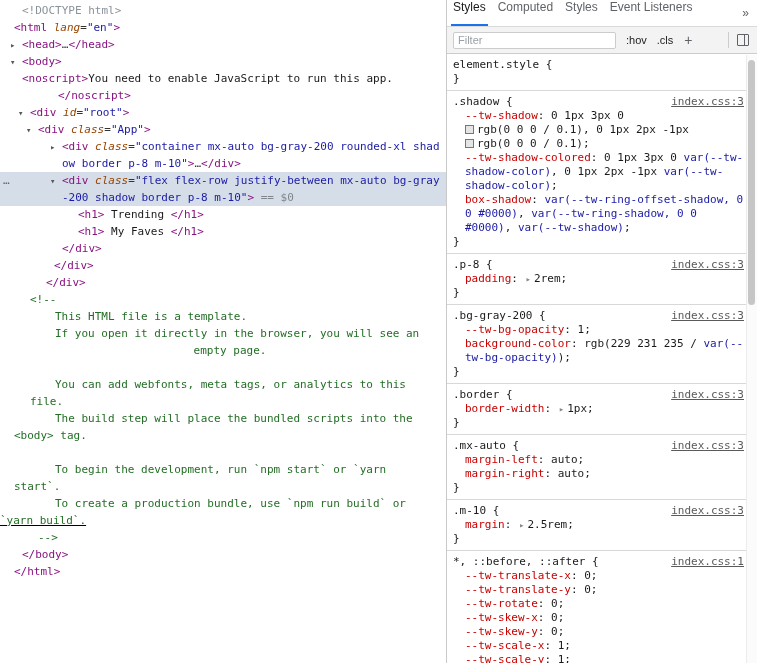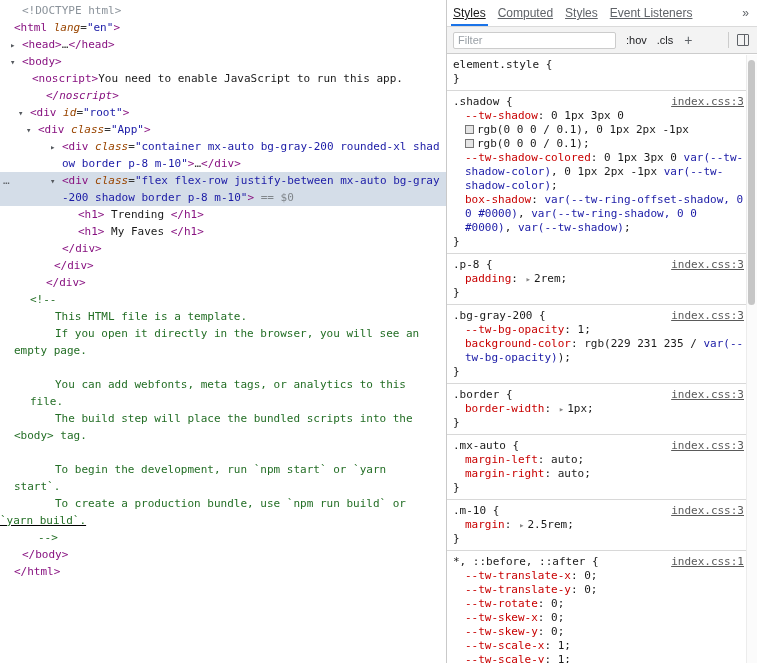--- a/index.html
+++ b/index.html
@@ -23,21 +23,21 @@
   .sg-cm { color: #236e25; }
   .sg-el { color: #333333; }
   .sg-mk { color: #80868b; }
   
   .styles-panel { flex: 1; border-left: 1px solid #c9c9c9; display: flex; flex-direction: column; position: relative; background: #fff; }
   .tabs {
     height: 27px; flex: 0 0 27px; display: flex; align-items: stretch;
     border-bottom: 1px solid #dadada; background: #fff;
     font-family: "Liberation Sans", sans-serif; font-size: 12px; color: #5f6368;
   }
-  .tab { position: relative; display: flex; align-items: center; padding: 0 6px; white-space: nowrap; text-decoration: underline; }
+  .tab { position: relative; display: flex; align-items: flex-start; padding: 0 6px; white-space: nowrap; }
   .tab.active { color: #1a1a1a; }
   .tab.active::after { content: ""; position: absolute; left: 4px; right: 4px; bottom: 0; height: 2px; background: #1a73e8; }
   .more-tabs { margin-left: auto; display: flex; align-items: center; padding: 0 8px; color: #5f6368; font-size: 12px; }
   .filter-row {
     height: 27px; flex: 0 0 27px; background: #f3f3f3; border-bottom: 1px solid #ccc;
     display: flex; align-items: center; padding: 0 6px;
     font-family: "Liberation Sans", sans-serif;
   }
   .filter-input {
     width: 163px; height: 17px; border: 1px solid #ccc; border-radius: 2px; background: #fff;
@@ -65,37 +65,37 @@
 </head>
 <body>
 
 <div class="app">
 
   <div class="elements-panel">
       <div class="el-line" style="padding-left: 22px;"><span class="sg-dt">&lt;!DOCTYPE html&gt;</span></div>
       <div class="el-line" style="padding-left: 14px;"><span class="sg-tg">&lt;html</span><span class="sg-at"> lang</span><span class="sg-eq">=</span><span class="sg-av">"en"</span><span class="sg-tg">&gt;</span></div>
       <div class="el-line" style="padding-left: 22px;"><span class="tree-arrow" style="left: 10px;">▸</span><span class="sg-tg">&lt;head&gt;</span><span class="sg-el">…</span><span class="sg-tg">&lt;/head&gt;</span></div>
       <div class="el-line" style="padding-left: 22px;"><span class="tree-arrow" style="left: 10px;">▾</span><span class="sg-tg">&lt;body&gt;</span></div>
-      <div class="el-line" style="padding-left: 32px;"><span class="sg-tg">&lt;noscript&gt;</span><span class="sg-tx">You need to enable JavaScript to run this app.</span></div>
-      <div class="el-line" style="padding-left: 46px; font-style: italic;"><span class="sg-tg">&lt;/noscript&gt;</span></div>
+      <div class="el-line" style="padding-left: 22px;"><span class="sg-tg">&lt;noscript&gt;</span><span class="sg-tx">You need to enable JavaScript to run this app.</span></div>
+      <div class="el-line" style="padding-left: 58px;"><span class="sg-tg">&lt;/noscript&gt;</span></div>
       <div class="el-line" style="padding-left: 30px;"><span class="tree-arrow" style="left: 18px;">▾</span><span class="sg-tg">&lt;div</span><span class="sg-at"> id</span><span class="sg-eq">=</span><span class="sg-av">"root"</span><span class="sg-tg">&gt;</span></div>
       <div class="el-line" style="padding-left: 38px;"><span class="tree-arrow" style="left: 26px;">▾</span><span class="sg-tg">&lt;div</span><span class="sg-at"> class</span><span class="sg-eq">=</span><span class="sg-av">"App"</span><span class="sg-tg">&gt;</span></div>
       <div class="el-line" style="padding-left: 62px;"><span class="tree-arrow" style="left: 50px;">▸</span><span class="sg-tg">&lt;div</span><span class="sg-at"> class</span><span class="sg-eq">=</span><span class="sg-av">"container mx-auto bg-gray-200 rounded-xl shad</span></div>
       <div class="el-line" style="padding-left: 62px;"><span class="sg-av">ow border p-8 m-10"</span><span class="sg-tg">&gt;</span><span class="sg-el">…</span><span class="sg-tg">&lt;/div&gt;</span></div>
       <div class="el-line sel" style="padding-left: 62px;"><span class="gutter-dots">…</span><span class="tree-arrow" style="left: 50px;">▾</span><span class="sg-tg">&lt;div</span><span class="sg-at"> class</span><span class="sg-eq">=</span><span class="sg-av">"flex flex-row justify-between mx-auto bg-gray</span></div>
       <div class="el-line sel" style="padding-left: 62px;"><span class="sg-av">-200 shadow border p-8 m-10"</span><span class="sg-tg">&gt;</span><span class="sg-mk"> == $0</span></div>
       <div class="el-line" style="padding-left: 78px;"><span class="sg-tg">&lt;h1&gt;</span><span class="sg-tx"> Trending </span><span class="sg-tg">&lt;/h1&gt;</span></div>
       <div class="el-line" style="padding-left: 78px;"><span class="sg-tg">&lt;h1&gt;</span><span class="sg-tx"> My Faves </span><span class="sg-tg">&lt;/h1&gt;</span></div>
       <div class="el-line" style="padding-left: 62px;"><span class="sg-tg">&lt;/div&gt;</span></div>
       <div class="el-line" style="padding-left: 54px;"><span class="sg-tg">&lt;/div&gt;</span></div>
       <div class="el-line" style="padding-left: 46px;"><span class="sg-tg">&lt;/div&gt;</span></div>
       <div class="el-line" style="padding-left: 30px;"><span class="sg-cm">&lt;!--</span></div>
       <div class="el-line" style="padding-left: 55px;"><span class="sg-cm">This HTML file is a template.</span></div>
       <div class="el-line" style="padding-left: 55px;"><span class="sg-cm">If you open it directly in the browser, you will see an</span></div>
-      <div class="el-line" style="padding-left: 14px;"><span class="sg-cm">empty page.</span></div>
+      <div class="el-line" style="padding-left: 14px; text-align: center;"><span class="sg-cm">empty page.</span></div>
       <div class="el-line" style="padding-left: 14px;"></div>
       <div class="el-line" style="padding-left: 55px;"><span class="sg-cm">You can add webfonts, meta tags, or analytics to this</span></div>
       <div class="el-line" style="padding-left: 30px;"><span class="sg-cm">file.</span></div>
       <div class="el-line" style="padding-left: 55px;"><span class="sg-cm">The build step will place the bundled scripts into the</span></div>
       <div class="el-line" style="padding-left: 14px;"><span class="sg-cm">&lt;body&gt; tag.</span></div>
       <div class="el-line" style="padding-left: 14px;"></div>
       <div class="el-line" style="padding-left: 55px;"><span class="sg-cm">To begin the development, run `npm start` or `yarn</span></div>
       <div class="el-line" style="padding-left: 14px;"><span class="sg-cm">start`.</span></div>
       <div class="el-line" style="padding-left: 55px;"><span class="sg-cm">To create a production bundle, use `npm run build` or</span></div>
       <div class="el-line" style=" text-decoration: underline;"><span class="sg-cm">`yarn build`.</span></div>

